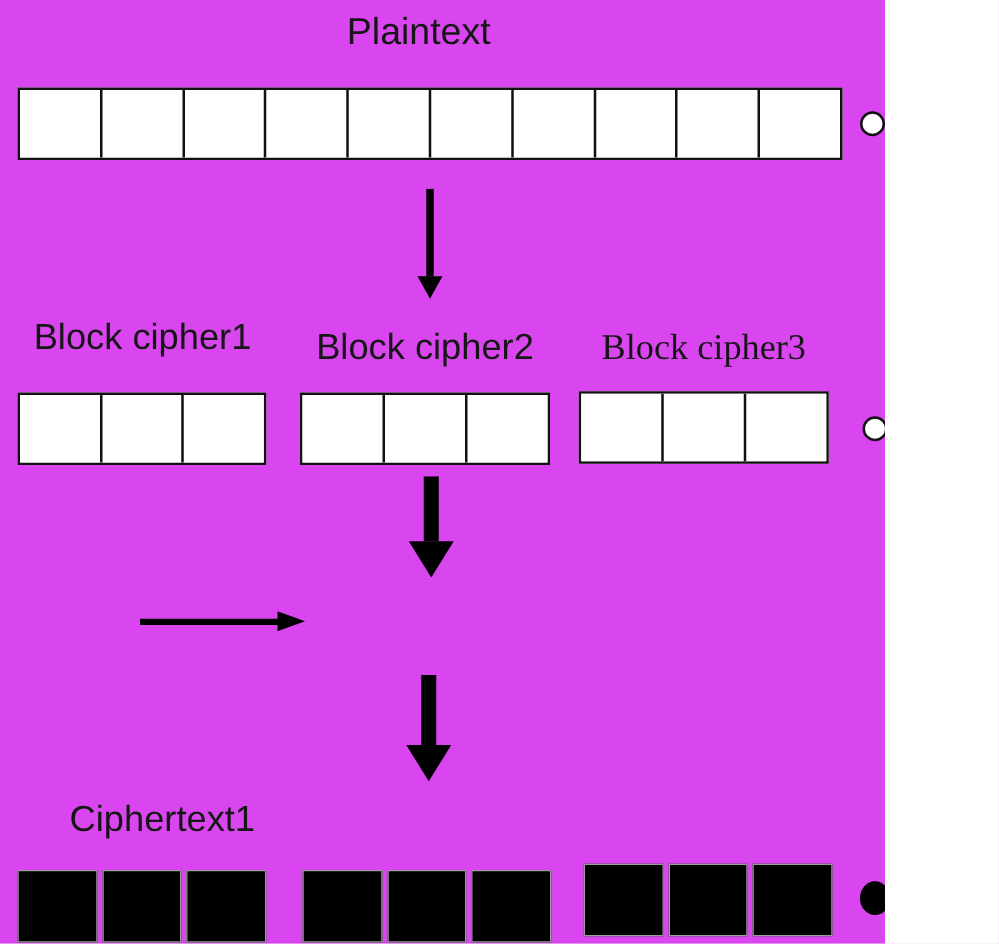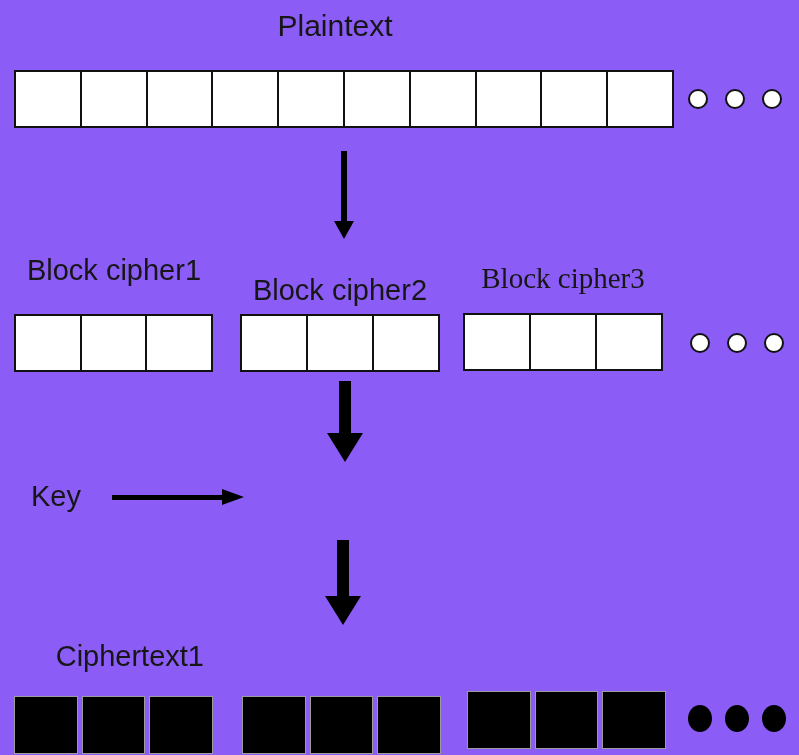--- a/index.html
+++ b/index.html
@@ -2,23 +2,23 @@
 <html><head>
 <meta charset="utf-8">
 <style>
   html, body {
     margin: 0;
     padding: 0;
     background: #ffffff;
   }
   .figure {
     position: relative;
-    width: 799px;
+    width: 708px;
     height: 755px;
-    background: #8b5cf6;
+    background: #d946ef;
     font-family: "Liberation Sans", sans-serif;
     color: #161616;
     overflow: hidden;
   }
   .label {
     position: absolute;
     font-size: 29px;
     line-height: 36px;
     text-align: center;
     white-space: nowrap;
@@ -105,21 +105,21 @@
       <span class="dot"></span>
       <span class="dot"></span>
     </div>
 
   <svg class="arrow" style="left:329px; top:151px;" width="30" height="88" viewBox="0 0 30 88">
     <rect x="12" y="0" width="6" height="70" fill="#000000"></rect>
     <polygon points="5,70 25,70 15,88" fill="#000000"></polygon>
   </svg>
 
   <div class="label" style="left:14px;  top:252px; width:200px;">Block cipher1</div>
-  <div class="label" style="left:240px; top:272px; width:200px;text-align:center;">Block cipher2</div>
+  <div class="label" style="left:240px; top:260px; width:200px;text-align:center;">Block cipher2</div>
   <div class="label" style="left:462px; top:260px; width:202px;font-family:Liberation Serif, serif;">Block cipher3</div>
 
   <div class="cells-row" style="left:14px;  top:314px; width:199px; height:58px;">
       <div class="cell"></div>
       <div class="cell"></div>
       <div class="cell"></div>
     </div>
   <div class="cells-row" style="left:240px; top:314px; width:200px; height:58px;">
       <div class="cell"></div>
       <div class="cell"></div>
@@ -135,21 +135,20 @@
       <span class="dot"></span>
       <span class="dot"></span>
       <span class="dot"></span>
     </div>
 
   <svg class="arrow" style="left:327px; top:381px;" width="36" height="81" viewBox="0 0 36 81">
     <rect x="12" y="0" width="12" height="52" fill="#000000"></rect>
     <polygon points="0,52 36,52 18,81" fill="#000000"></polygon>
   </svg>
 
-  <div class="label" style="left:16px; top:478px; width:80px;">Key</div>
   <svg class="arrow" style="left:112px; top:489px;" width="132" height="16" viewBox="0 0 132 16">
     <rect x="0" y="6" width="112" height="5" fill="#000000"></rect>
     <polygon points="110,0 132,8 110,16" fill="#000000"></polygon>
   </svg>
 
   <svg class="arrow" style="left:325px; top:540px;" width="36" height="85" viewBox="0 0 36 85">
     <rect x="12" y="0" width="12" height="56" fill="#000000"></rect>
     <polygon points="0,56 36,56 18,85" fill="#000000"></polygon>
   </svg>
 

